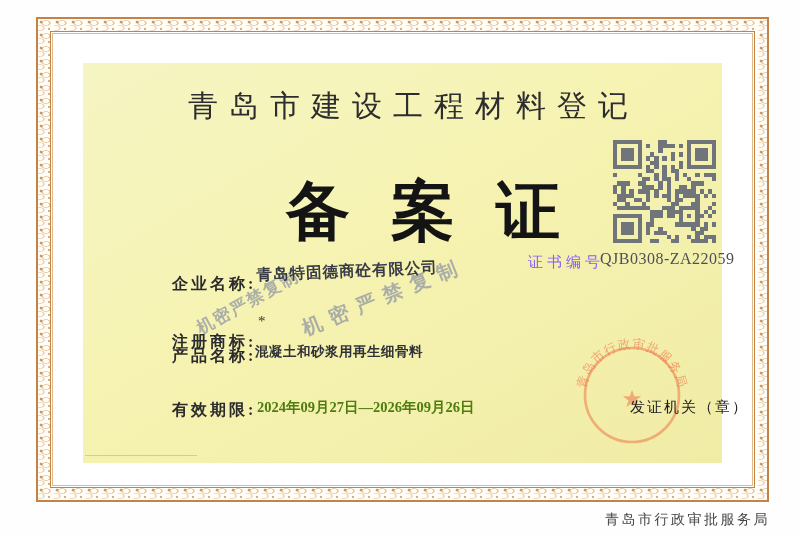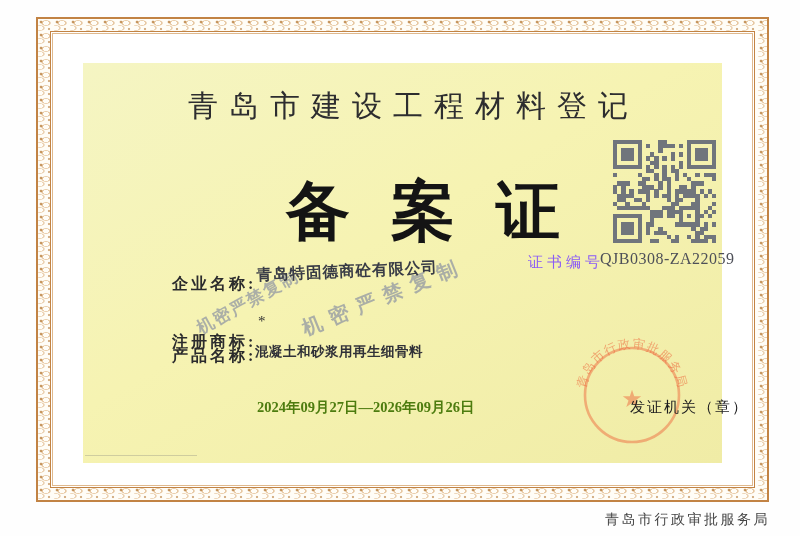--- a/index.html
+++ b/index.html
@@ -360,20 +360,21 @@
 
   <div class="abs f-label lab-1">企业名称:</div>
   <div class="abs val-company">青岛特固德商砼有限公司</div>
 
   <div class="abs f-label lab-2">注册商标:</div>
   <div class="abs val-trademark">*</div>
 
   <div class="abs val-product">混凝土和砂浆用再生细骨料</div>
   <div class="abs f-label lab-3">产品名称:</div>
 
+  <div class="abs f-label lab-4">有效期限:</div>
   <div class="abs val-validity">2024年09月27日—2026年09月26日</div>
 
   <svg class="seal" width="124" height="124" viewBox="0 0 124 124">
     <circle cx="62" cy="62" r="47" fill="none" stroke="#ed6b3f" stroke-width="2.6" opacity="0.5"></circle>
     <path id="sealArc" d="M 23.5 89 A 47 47 0 1 1 100.5 89" fill="none"></path>
     <text font-size="12.5" fill="#ed6b3f" opacity="0.55" letter-spacing="1">
       <textPath href="#sealArc" startOffset="50%" text-anchor="middle">青岛市行政审批服务局</textPath>
     </text>
     <text x="62" y="74" font-size="24" text-anchor="middle" fill="#ed6b3f" opacity="0.5">★</text>
   </svg>

